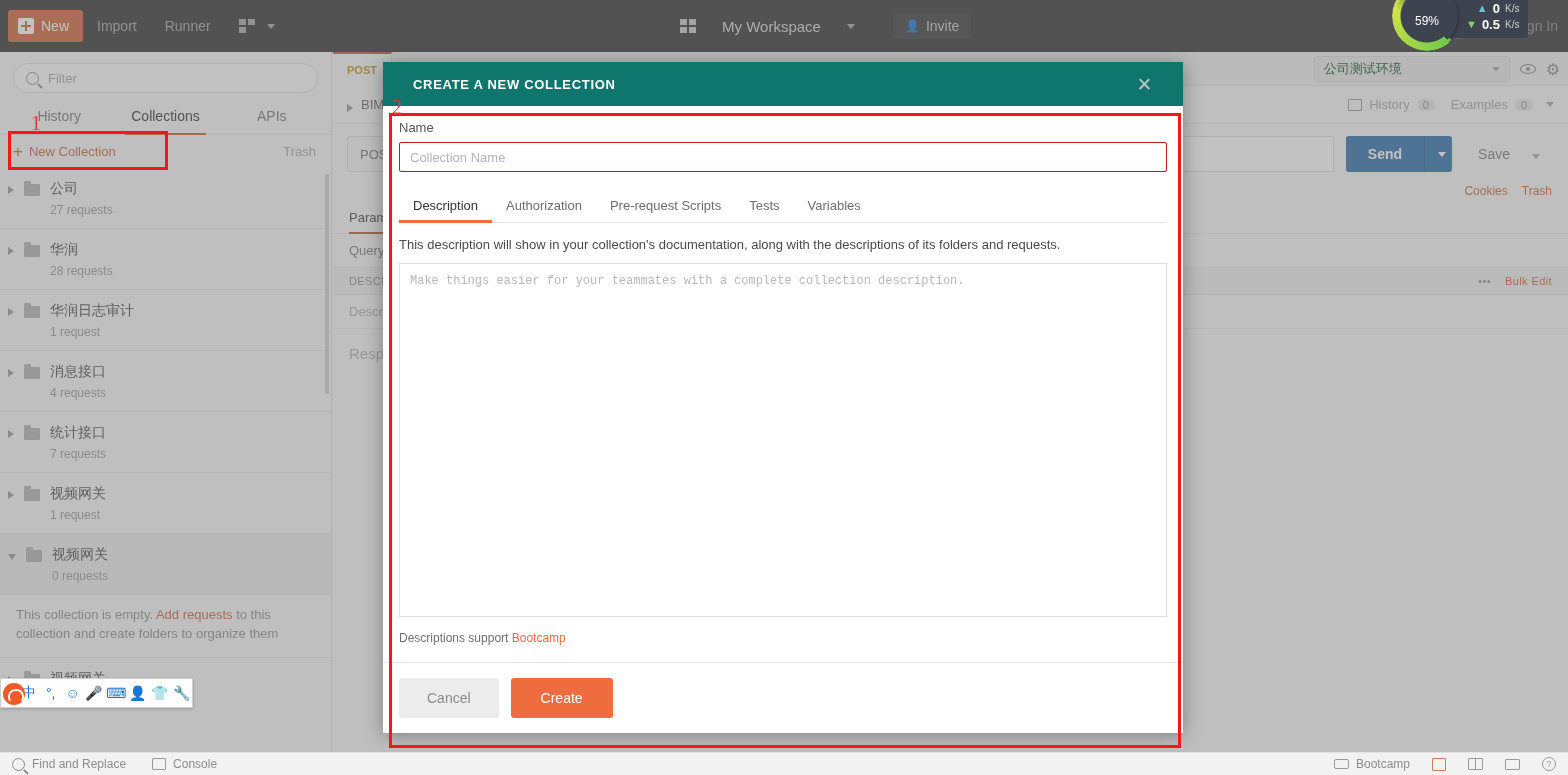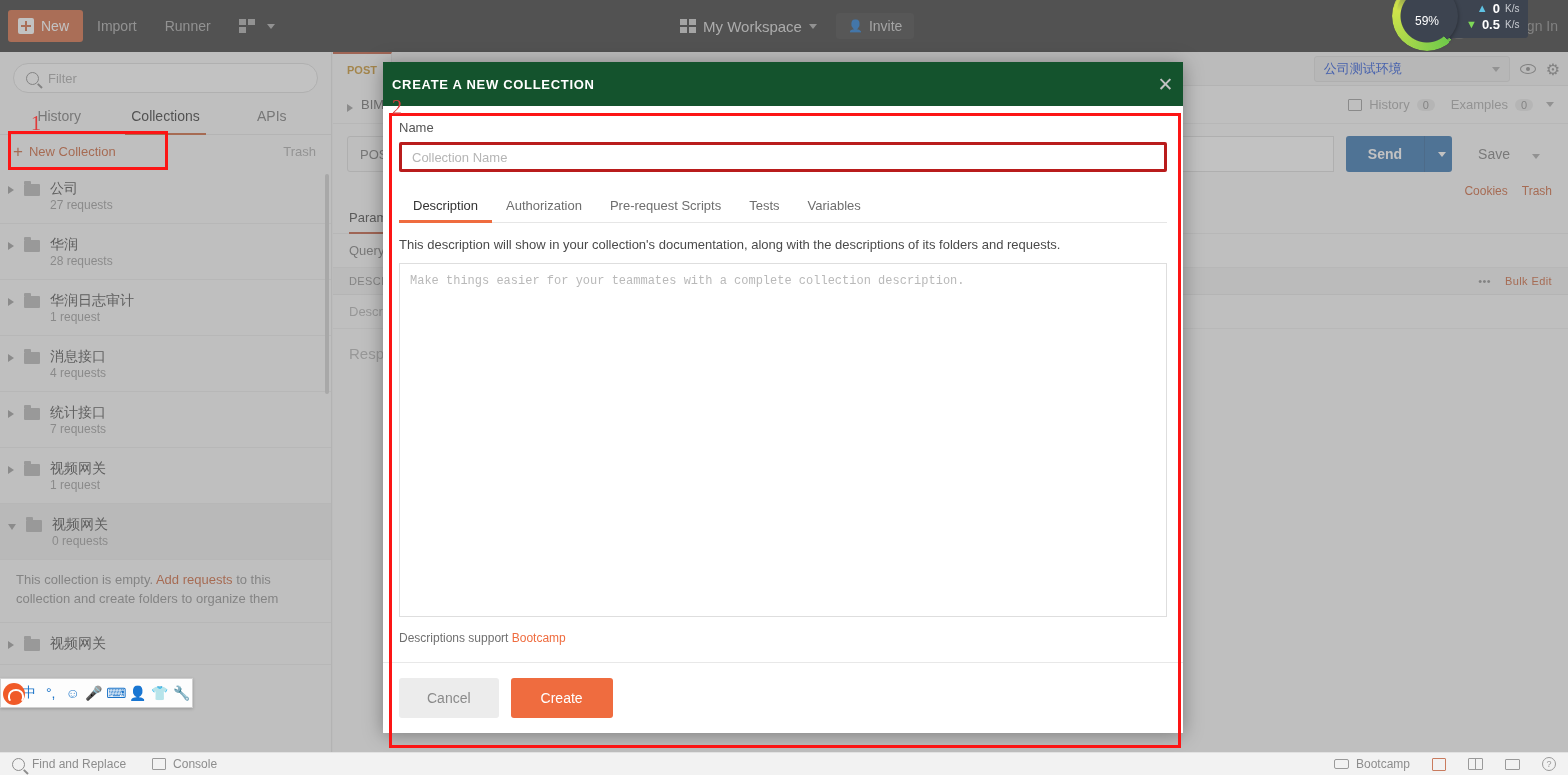--- a/index.html
+++ b/index.html
@@ -40,21 +40,21 @@
   .tb-sq i { position: absolute; background: #a8a8a8; }
   .tb-sq i:nth-child(1){left:0;top:1px;width:7px;height:6px;}
   .tb-sq i:nth-child(2){left:9px;top:1px;width:7px;height:6px;}
   .tb-sq i:nth-child(3){left:0;top:9px;width:7px;height:6px;}
   .caret { width: 0; height: 0; border-left: 4px solid transparent;
            border-right: 4px solid transparent; border-top: 5px solid #a8a8a8;
            display: inline-block; margin-left: 6px; }
 
   .ws-center {
     position: absolute; left: 680px; top: 0; height: 52px;
-    display: flex; align-items: center; gap: 1px;
+    display: flex; align-items: center; gap: 20px;
   }
   .grid-icon { width: 17px; height: 15px; position: relative; margin-right: 5px; }
   .grid-icon i { position: absolute; background: #c9c9c9; }
   .grid-icon i:nth-child(1){left:0;top:0;width:7px;height:6px;}
   .grid-icon i:nth-child(2){left:9px;top:0;width:7px;height:6px;}
   .grid-icon i:nth-child(3){left:0;top:8px;width:7px;height:6px;}
   .grid-icon i:nth-child(4){left:9px;top:8px;width:7px;height:6px;}
   .ws-label { color: #d6d6d6; font-size: 15px; }
   .invite-btn {
     display: flex; align-items: center; gap: 6px; color: #c9c9c9;
@@ -161,21 +161,21 @@
   .tri.open { border-left:4px solid transparent;border-right:4px solid transparent;
               border-top:6px solid #9b9b9b; border-bottom:0; margin-top: 8px; }
   .folder {
     width: 16px; height: 12px; background: #b4b4b4; border-radius: 1px;
     position: relative; margin-top: 4px; flex: none;
   }
   .folder:before {
     content:""; position:absolute; top:-3px; left:0; width:7px; height:3px;
     background:#b4b4b4; border-radius:1px 1px 0 0;
   }
-  .coll-text { display: flex; flex-direction: column; }
+  .coll-text { display: flex; flex-direction: column; gap: 5px; }
   .coll-name { font-size: 14px; color: #4a4a4a; }
   .coll-count { font-size: 12px; color: #9a9a9a; }
   .empty-note {
     padding: 10px 16px 14px 16px; font-size: 13px; color: #8e8e8e;
     line-height: 19px; border-bottom: 1px solid #ececec;
   }
   .empty-note a { color: #cc6136; text-decoration: none; }
   .sb-scroll {
     position: absolute; right: 2px; top: 6px; width: 4px; height: 220px;
     background: #cfcfcf; border-radius: 2px;
@@ -196,21 +196,21 @@
     font-size: 12px;
   }
   .meth { color: #c79128; font-weight: bold; font-size: 11px; }
   .env-area {
     position: absolute; right: 0; top: 0; height: 34px; display: flex;
     align-items: center; gap: 4px; padding-right: 8px;
   }
   .env-sel {
     width: 196px; height: 26px; background: #ececec; border: 1px solid #dcdcdc;
     border-radius: 3px; display: flex; align-items: center; justify-content: space-between;
-    padding: 0 9px; font-size: 13px; color: #1d4ed8;
+    padding: 0 9px; font-size: 13px; color: #14532d;
   }
   .eye {
     width: 28px;height:26px;display:flex;align-items:center;justify-content:center;
   }
   .eye-g { width:16px;height:10px;border:1.6px solid #8a8a8a;border-radius:50% 50%; position:relative;}
   .eye-g:after{content:"";position:absolute;left:5px;top:2px;width:4px;height:4px;border-radius:50%;background:#8a8a8a;}
   .gear { color:#8a8a8a; font-size:16px; }
 
   .subbar {
     height: 38px; display: flex; align-items: center; justify-content: space-between;
@@ -274,29 +274,29 @@
     position: absolute; left: 0; top: 0; width: 1568px; height: 775px;
     background: rgba(120,120,120,.45); z-index: 20;
   }
 
   
   .modal {
     position: absolute; left: 383px; top: 62px; width: 800px; z-index: 30;
     box-shadow: 0 2px 18px rgba(0,0,0,.35);
   }
   .modal-head {
-    height: 44px; background: #14532d; color: #fff; display: flex;
-    align-items: center; justify-content: space-between; padding: 0 9px;
+    height: 44px; background: #0f766e; color: #fff; display: flex;
+    align-items: center; justify-content: space-between; padding: 0 30px;
     font-size: 13px; letter-spacing: .7px; font-weight: bold;
   }
   .x-close { color: #c2c2c2; font-size: 19px; cursor: pointer; font-weight: normal; }
   .modal-body { background: #fff; padding: 14px 16px 0; }
   .fld-label { font-size: 13px; color: #555; margin-bottom: 7px; }
   .name-input {
-    width: 100%; height: 30px; border: 3px solid #b91c1c; border-radius: 2px;
+    width: 100%; height: 30px; border: 1px solid #b91c1c; border-radius: 2px;
     padding: 0 10px; font-size: 13px; font-family: "Liberation Sans", sans-serif;
     color: #333;
   }
   .name-input::placeholder { color: #b5b5b5; }
   .mtabs {
     display: flex; gap: 0; margin-top: 19px; border-bottom: 1px solid #e6e6e6;
   }
   .mtab {
     font-size: 13px; color: #6e6e6e; padding: 7px 14px 9px; cursor: pointer;
     position: relative;

